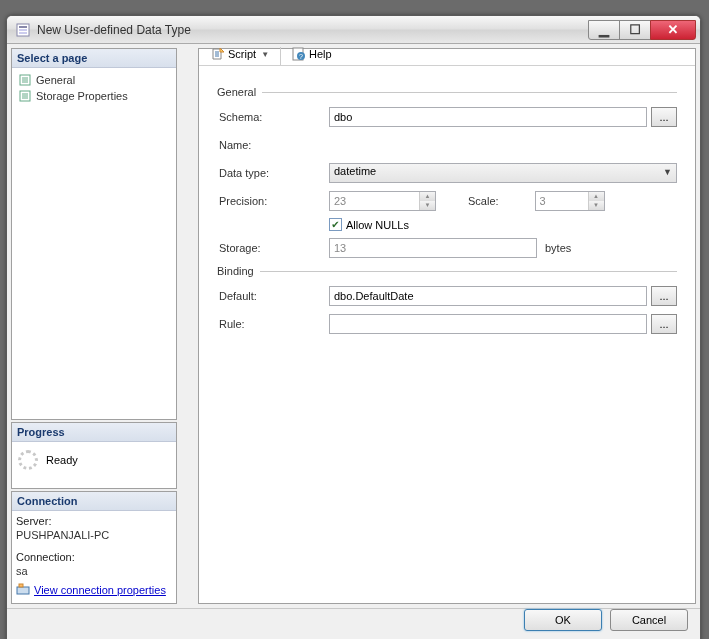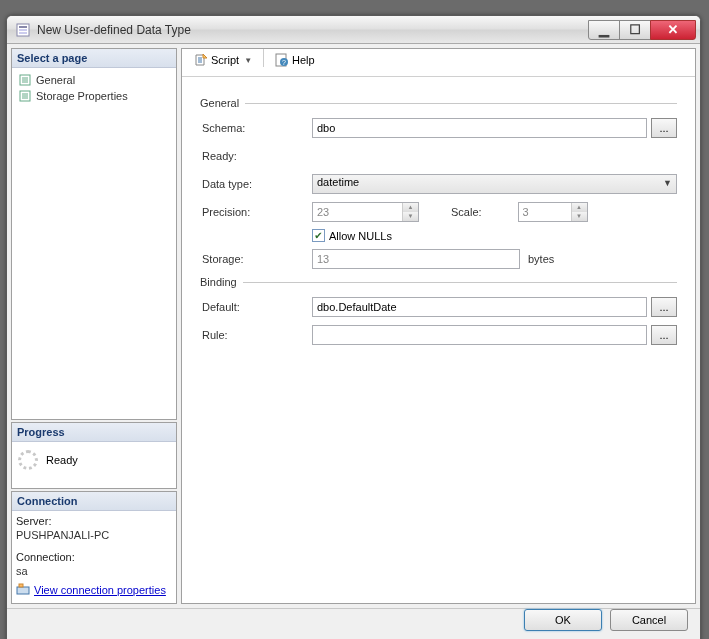--- a/index.html
+++ b/index.html
@@ -10,41 +10,41 @@
 .titlebar { height: 28px; background: linear-gradient(to bottom, #f8f8f8, #e0e0e0 48%, #d4d4d4 52%, #e8e8e8); border-radius: 5px 5px 0 0; display: flex; align-items: center; padding: 0 4px; border-bottom: 1px solid #aaa; }
 .titlebar-icon { width: 16px; height: 16px; margin: 0 4px; display: inline-flex; align-items: center; justify-content: center; }
 .titlebar-text { flex: 1; font-size: 12px; color: #333; padding-left: 2px; }
 .win-buttons { display: flex; gap: 0; }
 .win-btn { width: 32px; height: 20px; border: 1px solid #888; background: linear-gradient(to bottom, #f8f8f8, #d8d8d8); display: flex; align-items: center; justify-content: center; font-size: 10px; margin-left: -1px; }
 .win-btn.min { border-radius: 0 0 0 3px; }
 .win-btn.close { background: linear-gradient(to bottom, #e67, #c23); color: #fff; border-radius: 0 0 3px 0; width: 46px; border-color: #a33; }
 .win-glyph { font-weight: bold; font-size: 13px; color: #444; line-height: 1; }
 .close .win-glyph { color: #fff; }
 
-.content { display: flex; height: 564px; padding: 4px; gap: 4px; }
+.content { display: flex; height: 564px; padding: 4px; gap: 21px; }
 
 .left-panel { width: 166px; display: flex; flex-direction: column; gap: 2px; }
 .panel-section { border: 1px solid #a0a0a0; background: #fff; }
 .panel-header { background: linear-gradient(to bottom, #e8edf5, #d8e0ec); font-weight: bold; font-size: 11px; color: #1a3a6e; padding: 3px 5px; border-bottom: 1px solid #c0c8d8; }
 .panel-body { padding: 4px; font-size: 11px; color: #333; }
 .page-list .item { display: flex; align-items: center; gap: 4px; padding: 1px 2px; cursor: pointer; }
 .page-list .item.selected { }
 .mini-icon { width: 14px; height: 14px; display: inline-flex; align-items: center; justify-content: center; }
 
 .left-panel .panel-section:first-child { flex: 1; }
 
 .conn-body div { margin-bottom: 2px; }
 .conn-label { color: #222; }
 .conn-link { color: #0000cd; text-decoration: underline; cursor: pointer; display: flex; align-items: center; gap: 4px; margin-top: 6px; }
 
 .progress-body { display: flex; align-items: center; gap: 8px; padding: 8px 6px 18px 6px; }
 .spinner { width: 20px; height: 20px; border: 3px dotted #c8c8c8; border-radius: 50%; }
 
 .right-panel { flex: 1; border: 1px solid #a0a0a0; background: #fff; display: flex; flex-direction: column; }
-.toolbar { height: 28px; border-bottom: 1px solid #d0d0d0; display: flex; align-items: flex-start; padding: 0 6px; gap: 2px; }
+.toolbar { height: 17px; border-bottom: 1px solid #d0d0d0; display: flex; align-items: flex-end; padding: 0 6px; gap: 2px; }
 .tb-btn { display: flex; align-items: center; gap: 3px; padding: 3px 5px; font-size: 11px; cursor: pointer; border: 1px solid transparent; }
 .tb-sep { width: 1px; height: 18px; background: #ccc; margin: 0 3px; }
 .dd-arrow { font-size: 8px; color: #555; margin-left: 2px; }
 
 .form-area { padding: 14px 18px 8px 18px; }
 .group-label { font-size: 11px; color: #333; display: flex; align-items: center; gap: 6px; margin: 6px 0 8px 0; }
 .group-line { flex: 1; height: 1px; background: #c8c8c8; }
 .form-row { display: flex; align-items: center; margin-bottom: 6px; min-height: 22px; }
 .form-label { width: 112px; font-size: 11px; color: #333; padding-left: 2px; }
 .form-input { height: 20px; border: 1px solid #abadb3; padding: 1px 4px; font-size: 11px; background: #fff; }
@@ -189,21 +189,21 @@
           <div class="group-line"></div>
         </div>
 
         <div class="form-row">
           <div class="form-label">Schema:</div>
           <input class="form-input wide" value="dbo" style="">
           <button class="browse-btn">...</button>
         </div>
 
         <div class="form-row">
-          <div class="form-label">Ready:</div>
+          <div class="form-label">Name:</div>
         </div>
 
         <div class="form-row">
           <div class="form-label">Data type:</div>
           <div class="form-input combo">
             <span>datetime</span>
             <span class="combo-arrow">▼</span>
           </div>
         </div>
 

